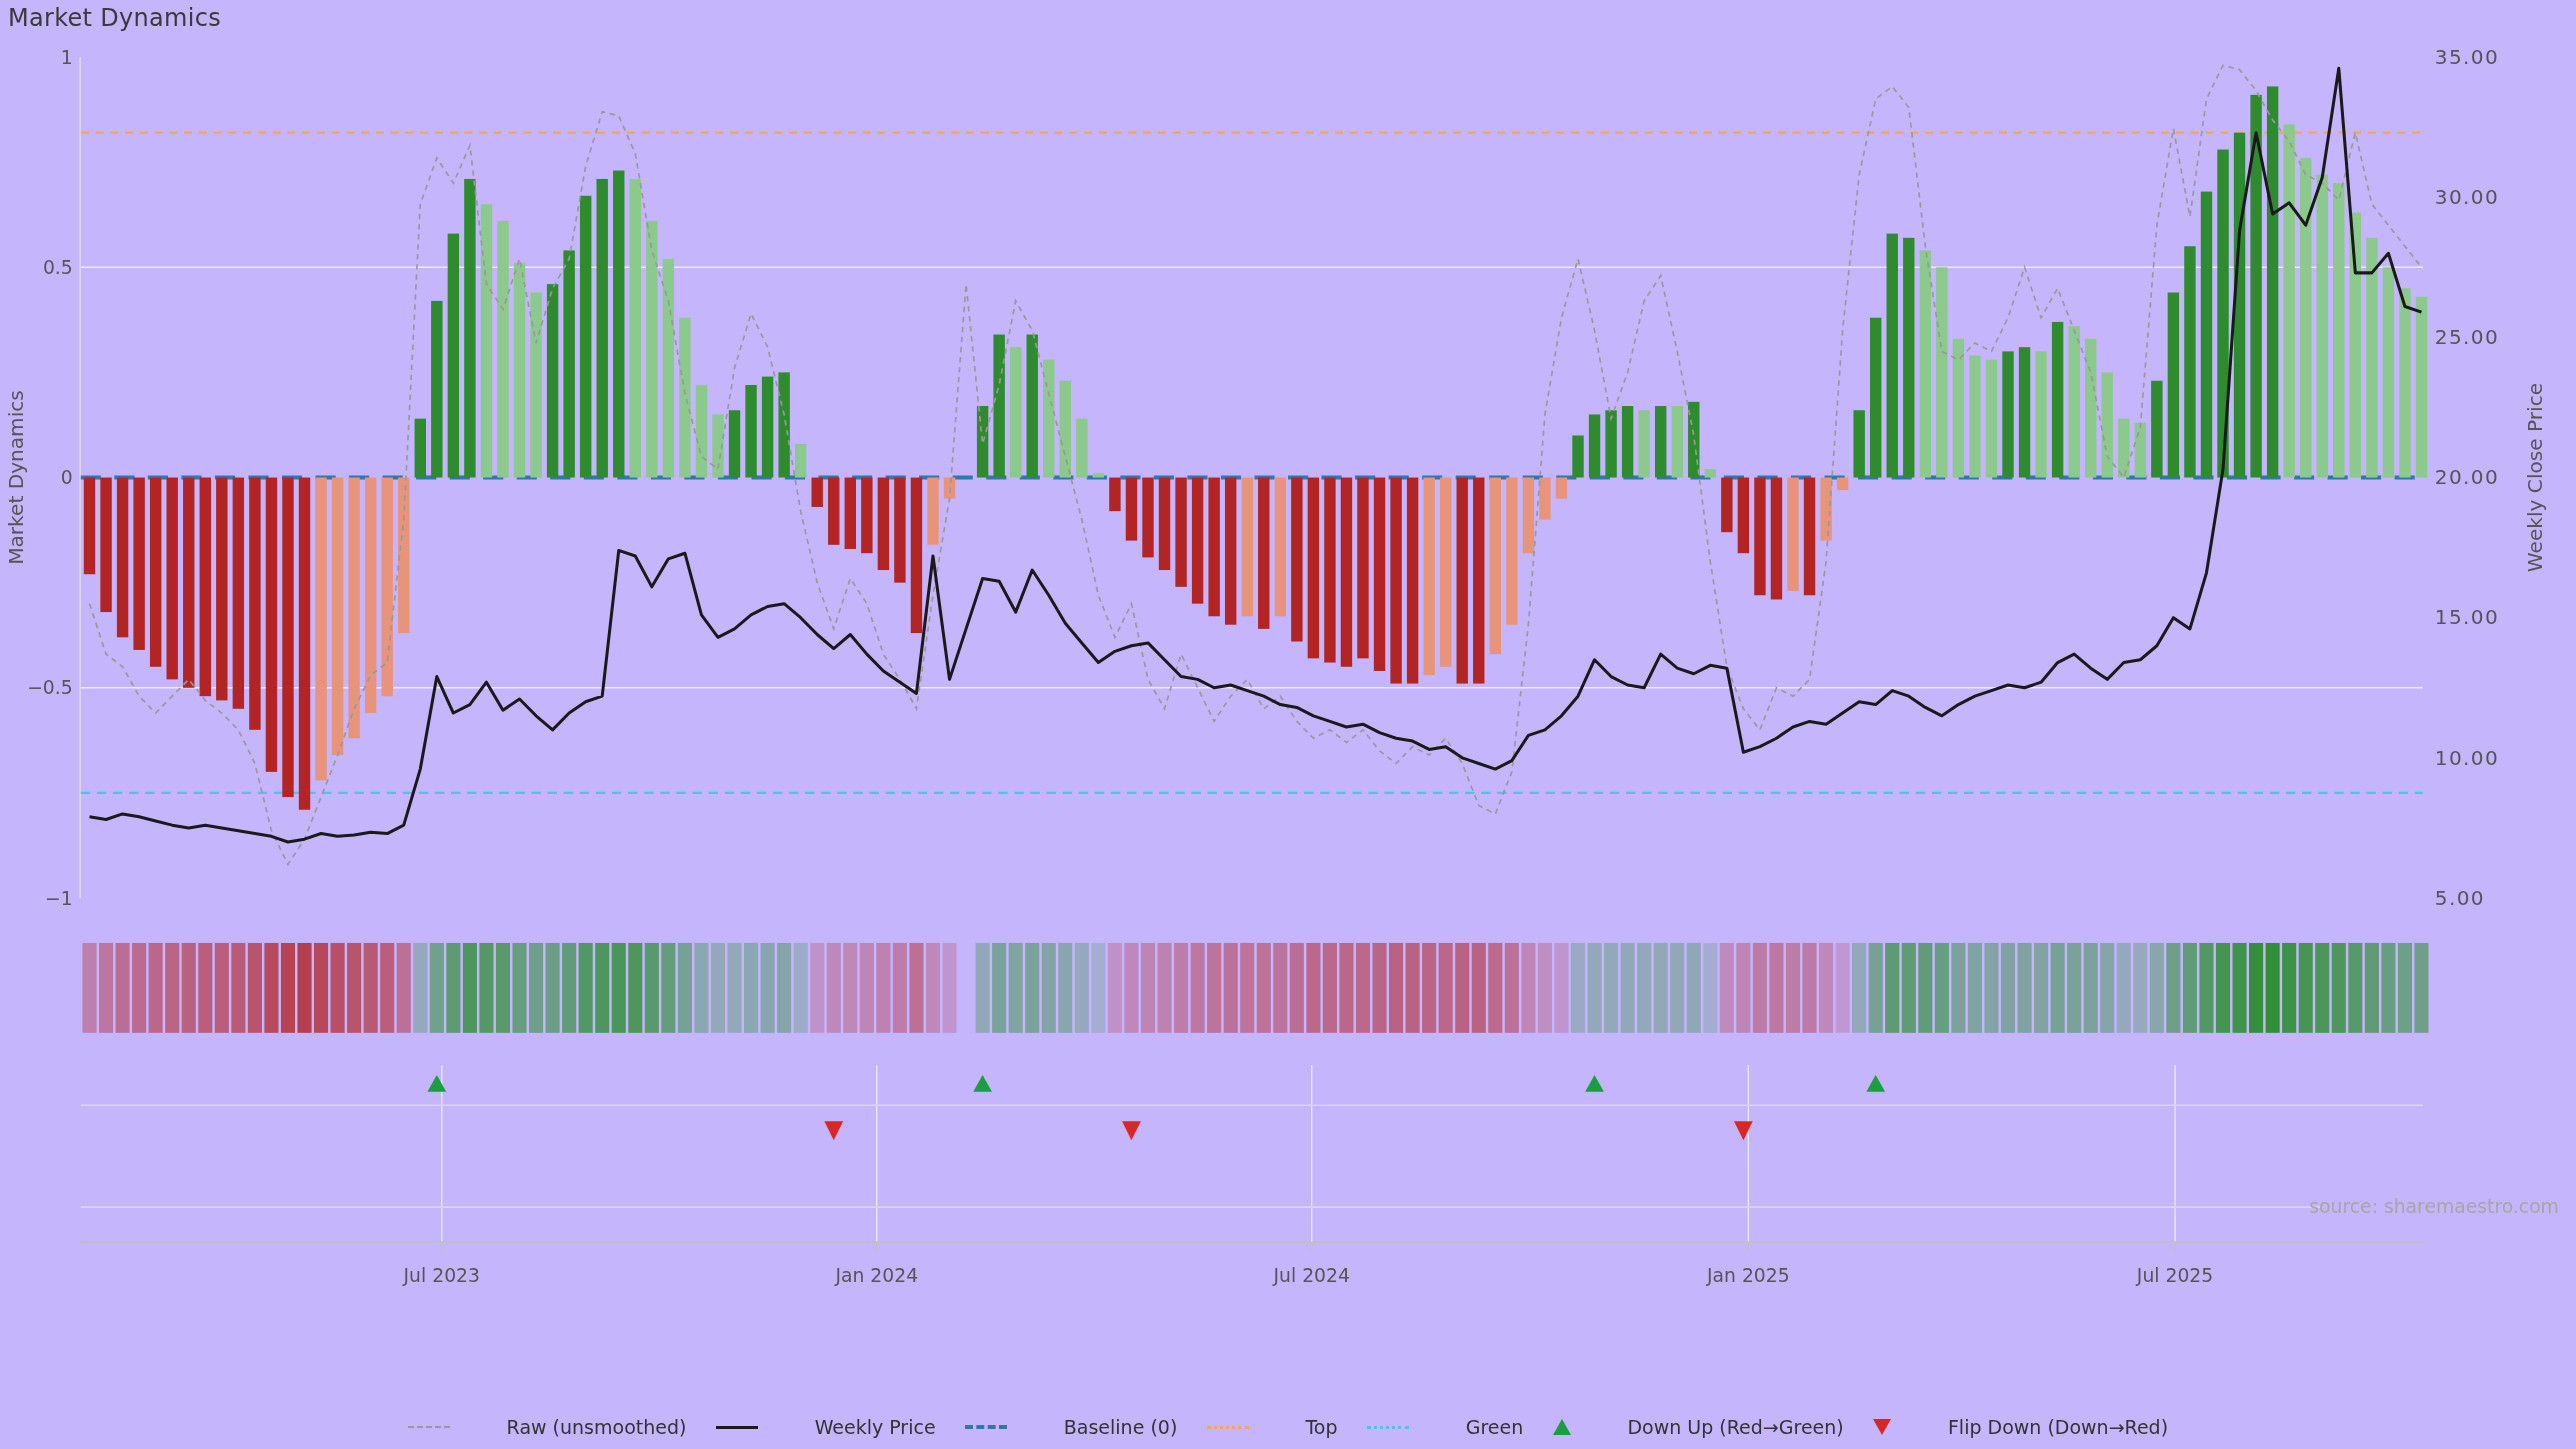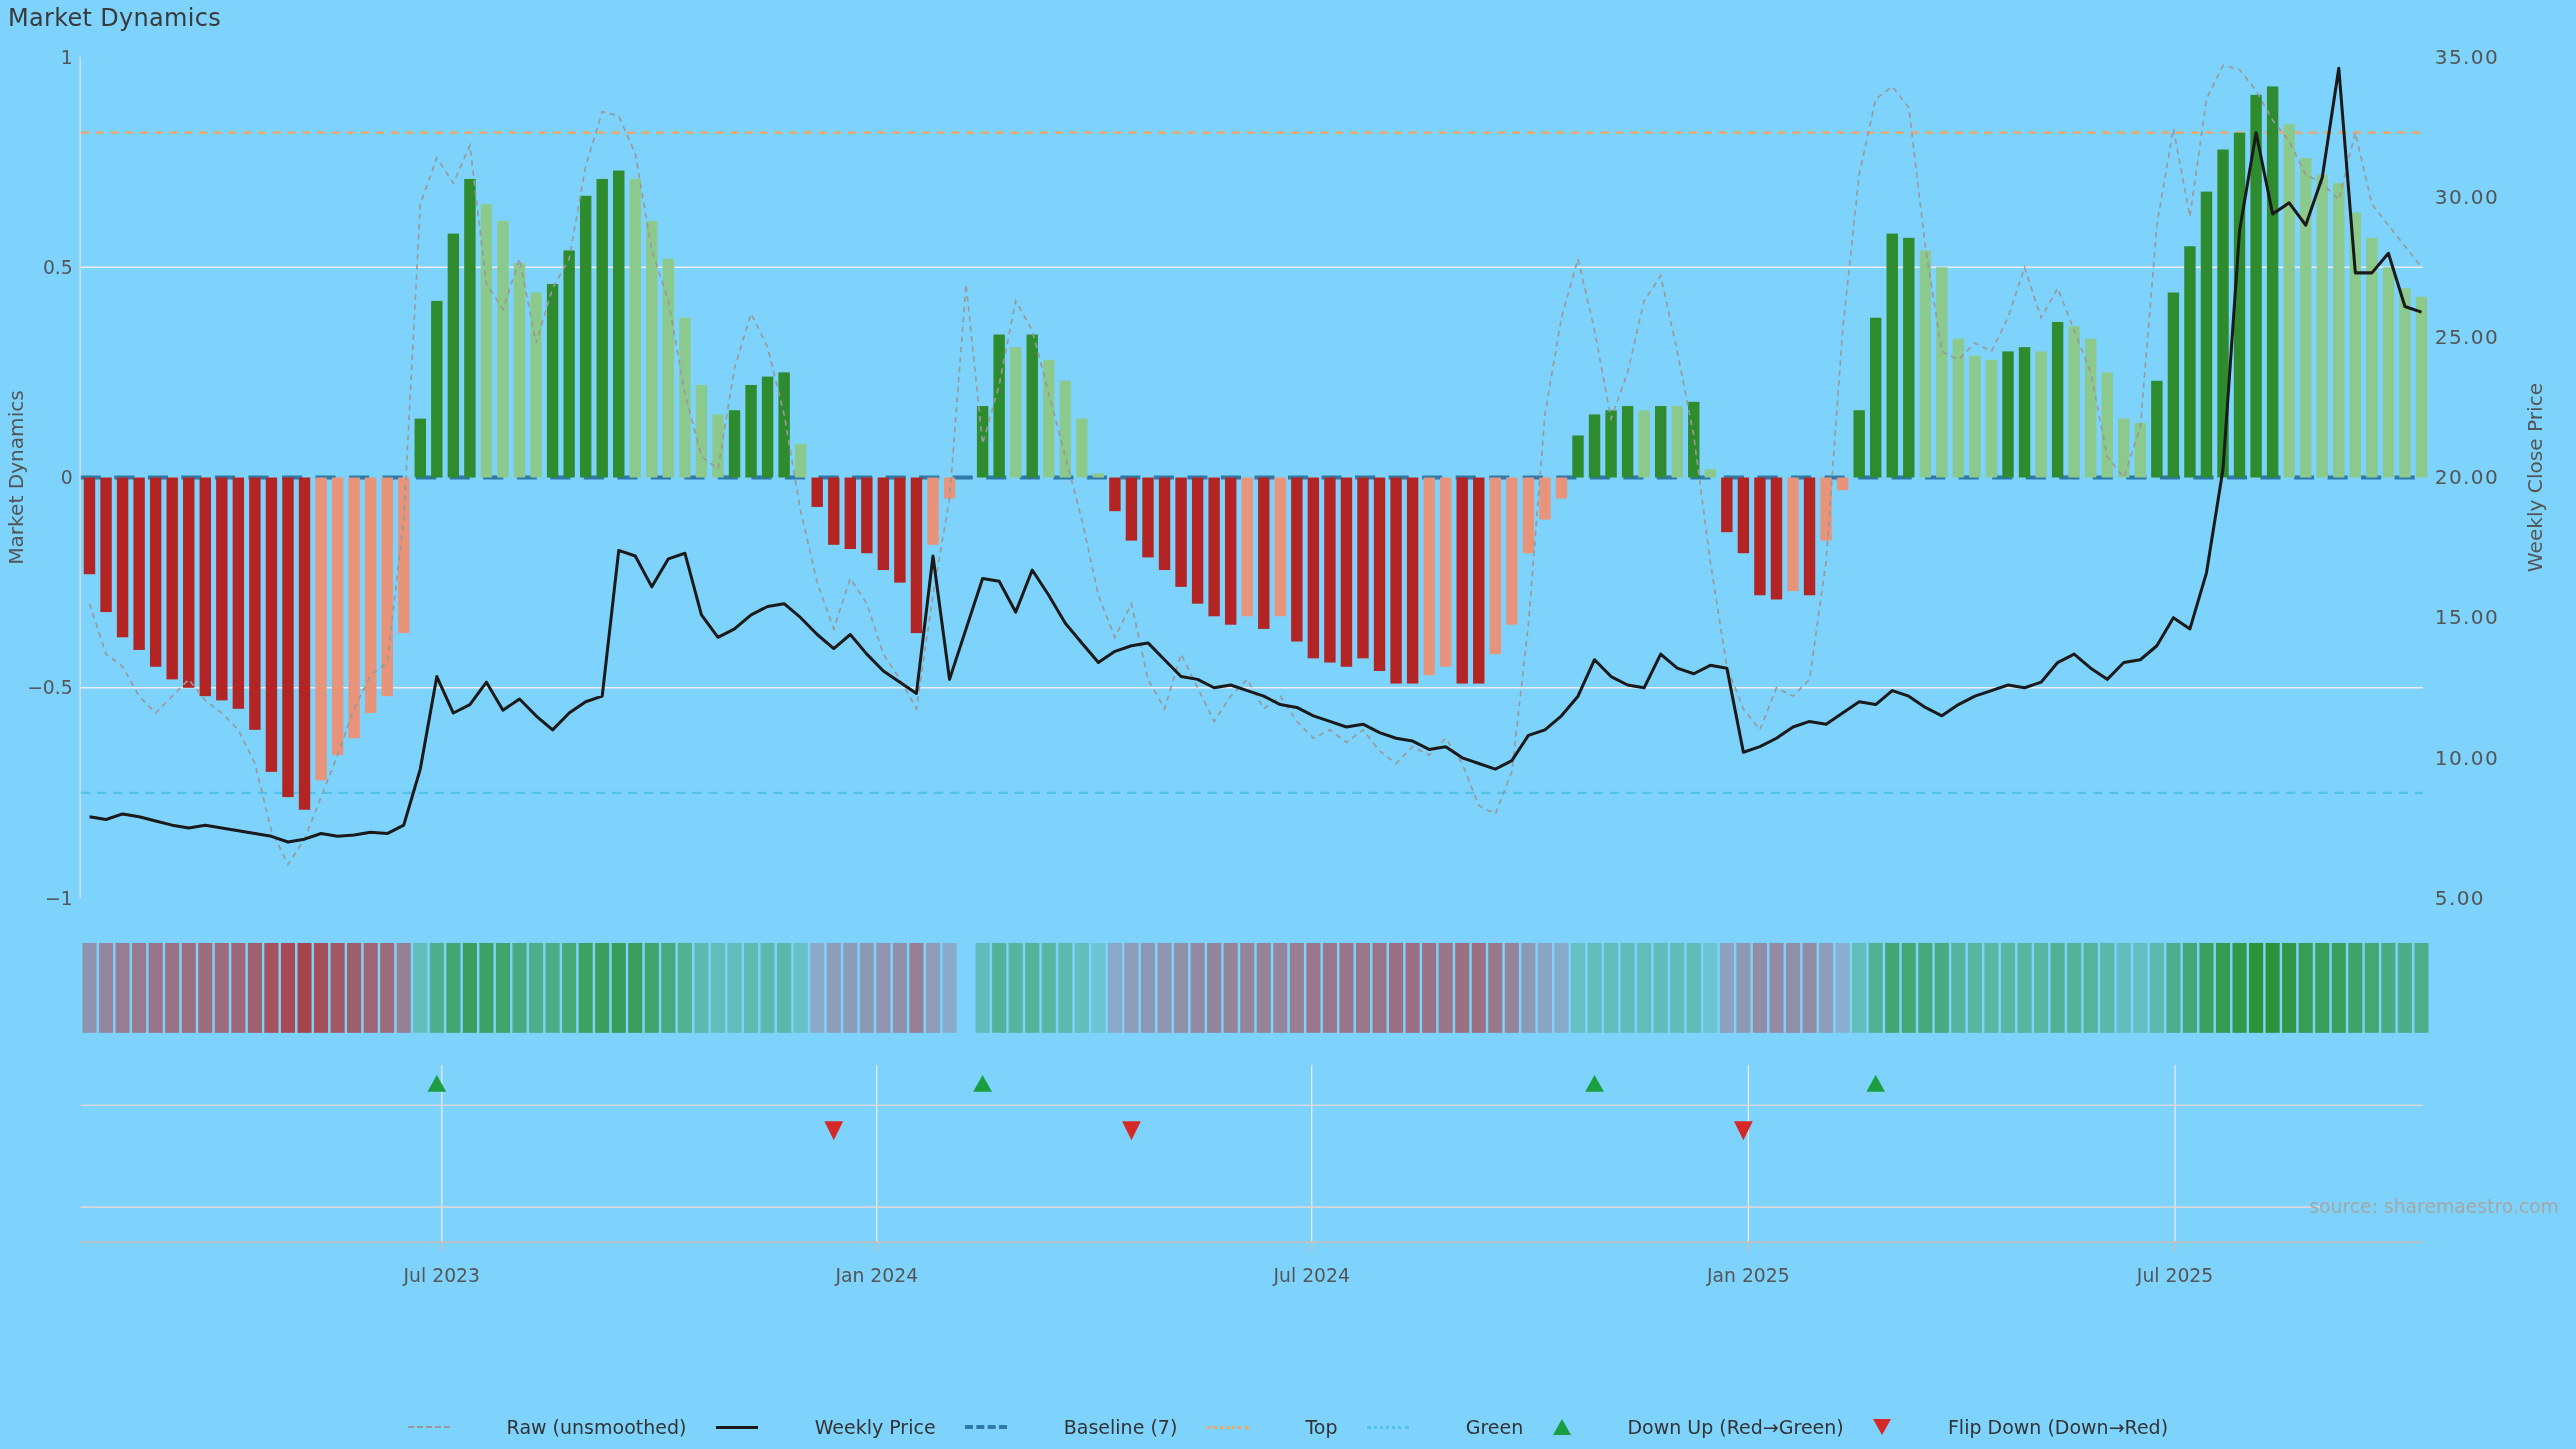--- a/index.html
+++ b/index.html
@@ -1,17 +1,17 @@
 <!DOCTYPE html>
 <html style="font-size:10.7px"><head>
 <meta charset="utf-8">
 <style>
   html,body{margin:0;padding:0;background:#ffffff;}
   #stage{
-    position:relative;width:2576px;height:1449px;background:#7dd3fc;overflow:hidden;
+    position:relative;width:2576px;height:1449px;background:#c4b5fd;overflow:hidden;
     font-family:"DejaVu Sans","Liberation Sans",sans-serif;
   }
   #page-title{
     position:absolute;left:8px;top:4px;font-size:24px;color:#3a3a3a;letter-spacing:0.3px;
   }
   #chart-svg{position:absolute;left:0;top:0;}
   #legend{
     position:absolute;left:0;top:1407px;width:2576px;height:40px;
     display:flex;align-items:center;justify-content:center;gap:29.5px;
   }
@@ -367,21 +367,21 @@
       <div class="legend-item">
         <div class="sw sw-raw"></div>
         <span class="legend-label">Raw (unsmoothed)</span>
       </div>
       <div class="legend-item">
         <div class="sw sw-close"></div>
         <span class="legend-label">Weekly Price</span>
       </div>
       <div class="legend-item">
         <div class="sw sw-baseline"></div>
-        <span class="legend-label">Baseline (7)</span>
+        <span class="legend-label">Baseline (0)</span>
       </div>
       <div class="legend-item">
         <div class="sw sw-top"></div>
         <span class="legend-label">Top</span>
       </div>
       <div class="legend-item">
         <div class="sw sw-bottom"></div>
         <span class="legend-label">Green</span>
       </div>
       <div class="legend-item">

